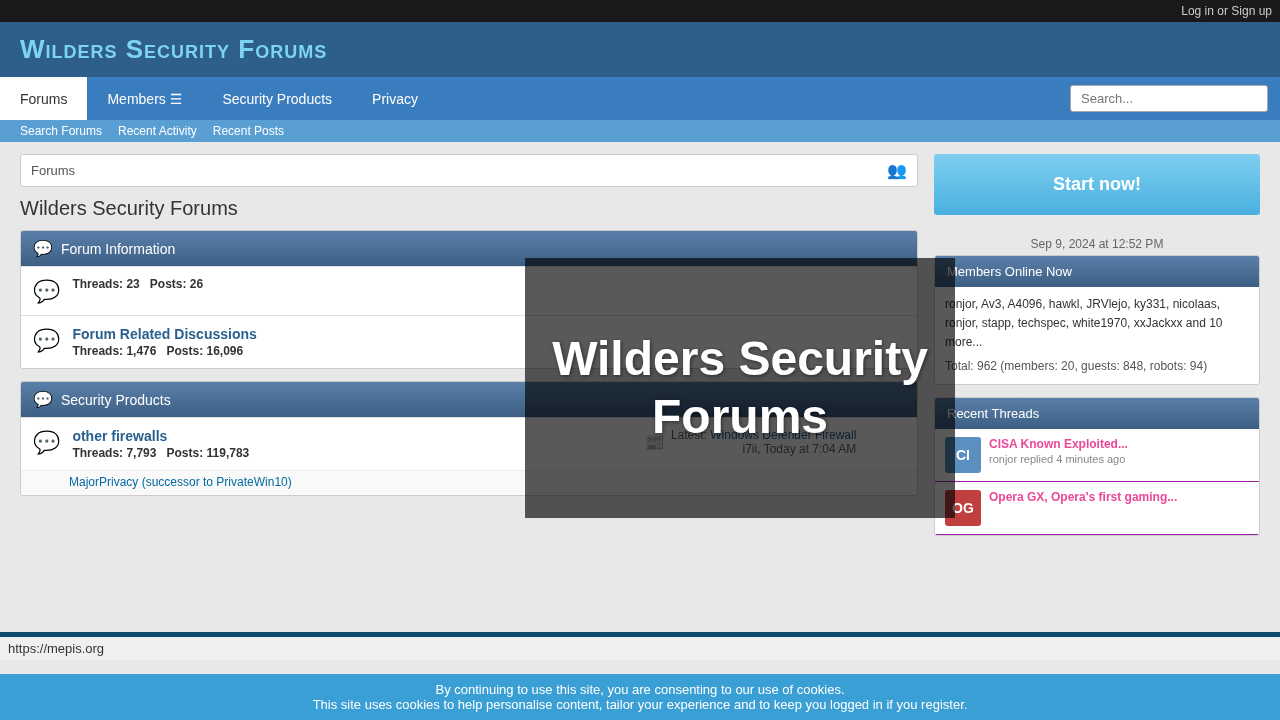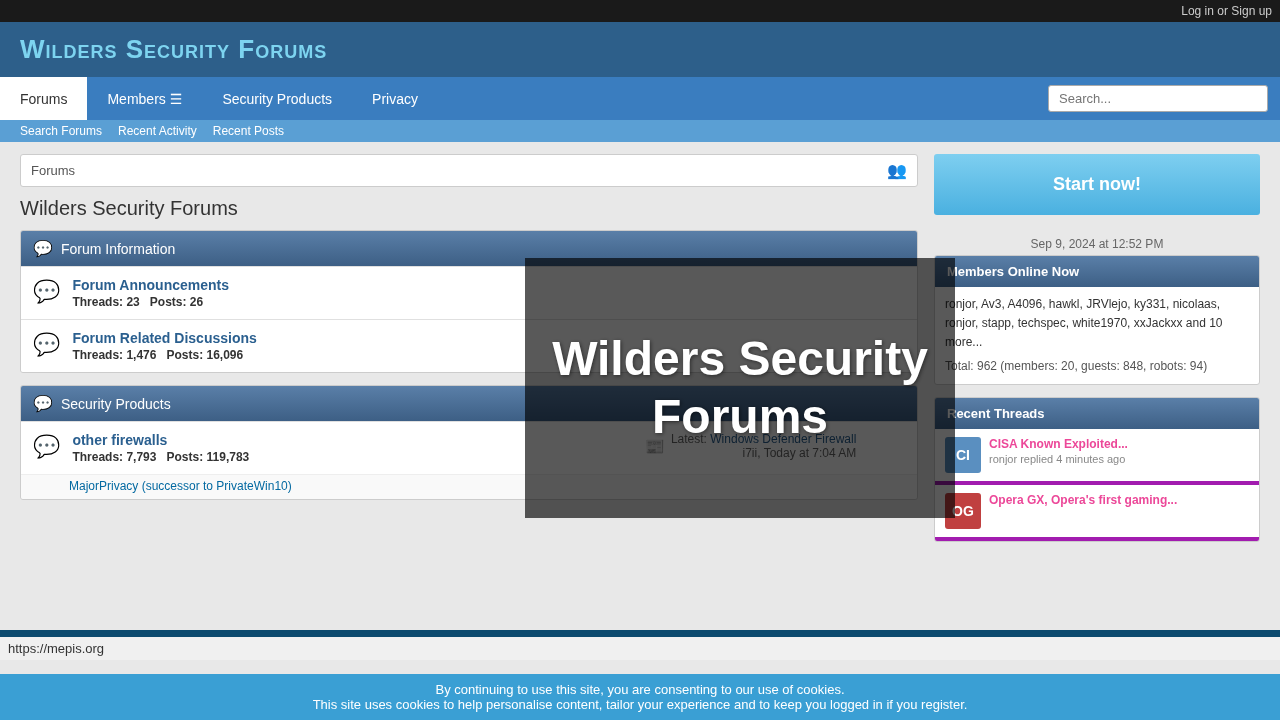--- a/index.html
+++ b/index.html
@@ -47,21 +47,21 @@
     .nav-spacer { flex: 1; }
     #nav-search {
       padding: 8px 12px;
       display: flex;
       align-items: center;
     }
     #nav-search input {
       padding: 5px 10px;
       border: 1px solid #aaa;
       border-radius: 3px;
-      width: 220px;
+      width: 198px;
       font-size: 13px;
       color: #999;
     }
 
     
     #sub-nav {
       background: #5a9fd4;
       padding: 4px 20px;
       display: flex;
       gap: 16px;
@@ -223,37 +223,37 @@
       text-align: center;
       padding: 4px;
       margin-top: 12px;
     }
 
     .sidebar-header {
       background: linear-gradient(to bottom, #5a7fa8, #3d5f85);
       color: #fff;
       padding: 8px 12px;
       font-size: 13px;
-      font-weight: bold;
+      font-weight: normal;
     }
 
     .members-online-content {
       padding: 8px 10px;
       font-size: 12px;
       color: #333;
       line-height: 1.6;
     }
     .members-online-total { color: #555; margin-top: 4px; }
 
     
     .recent-thread-item {
       display: flex;
       gap: 8px;
       padding: 8px 10px;
-      border-bottom: 4px solid #a21caf;
+      border-bottom: 1px solid #a21caf;
       align-items: flex-start;
     }
     .thread-avatar {
       width: 36px;
       height: 36px;
       border-radius: 3px;
       flex-shrink: 0;
       display: flex;
       align-items: center;
       justify-content: center;
@@ -281,21 +281,21 @@
 
     
     #status-bar {
       position: fixed;
       bottom: 60px;
       left: 0;
       padding: 4px 8px;
       font-size: 13px;
       color: #333;
       background: #f0f0f0;
-      border-top: 7px solid #0c4a6e;
+      border-top: 5px solid #0c4a6e;
       width: 100%;
     }
   </style>
 </head>
 <body>
 
 <div id="top-bar">
   <a>Log in or Sign up</a>
 </div>
 
@@ -336,21 +336,20 @@
 
     <div class="forum-section">
       <div class="section-header">
         <span class="section-header-icon">💬</span>
         <span>Forum Information</span>
       </div>
 
       <div class="forum-row">
         <div class="forum-icon">💬</div>
         <div class="forum-info">
-          <div class="forum-name">Forum Announcements</div>
           <div class="forum-stats">
             <span>Threads:</span>
             <span>23</span>
             &nbsp;
             <span>Posts:</span>
             <span>26</span>
           </div>
         </div>
       </div>
 

